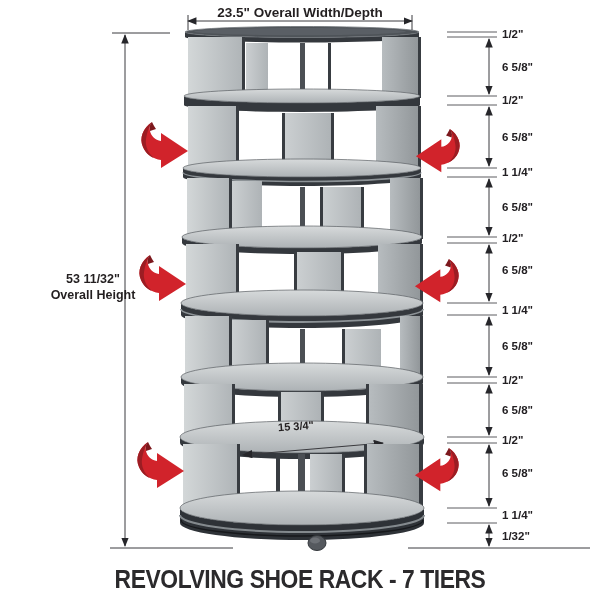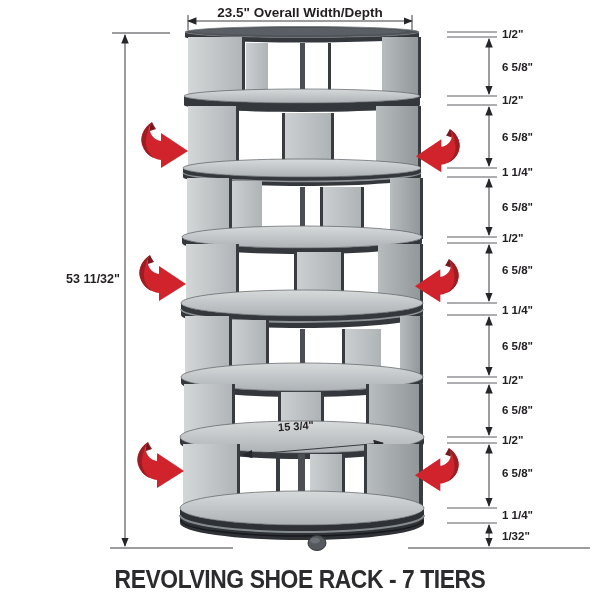--- a/index.html
+++ b/index.html
@@ -260,20 +260,21 @@
       <line x1="489" y1="385" x2="489" y2="435" marker-start="url(#ah)" marker-end="url(#ah)"></line>
       <line x1="489" y1="445" x2="489" y2="506" marker-start="url(#ah)" marker-end="url(#ah)"></line>
       <line x1="489" y1="525" x2="489" y2="546" marker-start="url(#ah)" marker-end="url(#ah)"></line>
     </g>
   </g>
 </svg>
 
   <span class="lbl top-lbl">23.5"  Overall Width/Depth</span>
 
   <span class="lbl height-lbl" style="top:272px;">53 11/32"</span>
+  <span class="lbl height-lbl" style="top:288px;">Overall Height</span>
 
   <span class="lbl inner-lbl">15 3/4"</span>
 
   <span class="lbl dim-label right-lbl" style="top:27px;">1/2"</span>
   <span class="lbl dim-label right-lbl" style="top:60px;">6 5/8"</span>
   <span class="lbl dim-label right-lbl" style="top:93px;">1/2"</span>
   <span class="lbl dim-label right-lbl" style="top:130px;">6 5/8"</span>
   <span class="lbl dim-label right-lbl" style="top:165px;">1 1/4"</span>
   <span class="lbl dim-label right-lbl" style="top:200px;">6 5/8"</span>
   <span class="lbl dim-label right-lbl" style="top:231px;">1/2"</span>

